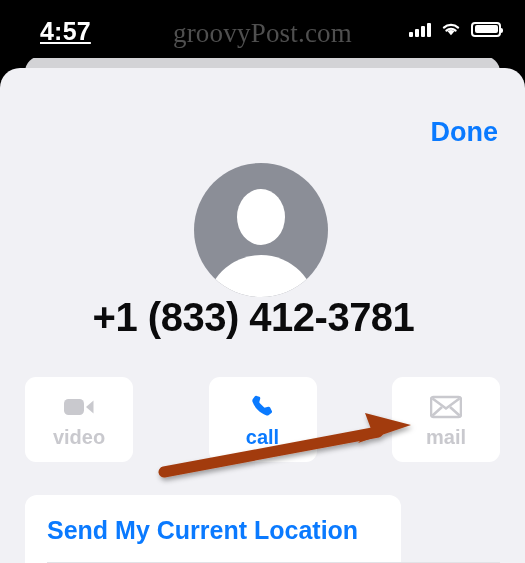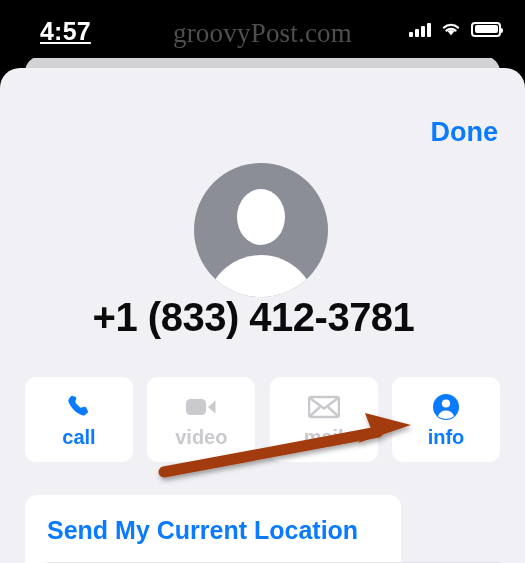--- a/index.html
+++ b/index.html
@@ -273,61 +273,51 @@
 
   <div class="avatar">
     <div class="head"></div>
     <div class="body"></div>
   </div>
 
   <div class="phone-number">+1 (833) 412-3781</div>
 
   <div class="action-row">
 
-    <div class="action-btn enabled">
-      <div class="action-icon">
-        <svg width="28" height="28" viewBox="0 0 24 24">
-          <path d="M6.6 2.5c-.6-.3-1.3-.1-1.7.4L3.3 5.1c-.5.7-.6 1.6-.3 2.4 1 2.6 2.6 5 4.6 7s4.4 3.6 7 4.6c.8.3 1.7.2 2.4-.3l2.2-1.6c.5-.4.7-1.1.4-1.7l-1.5-3c-.3-.6-1-.9-1.6-.7l-2.5.7c-.5.1-1 0-1.4-.4l-3.3-3.3c-.4-.4-.5-.9-.4-1.4l.7-2.5c.2-.6-.1-1.3-.7-1.6z" fill="#0a7aff"></path>
-        </svg>
-      </div>
-      <div class="action-label">call</div>
-    </div>
-
     <div class="action-btn disabled">
       <div class="action-icon">
         <svg width="32" height="22" viewBox="0 0 32 22">
           <rect x="1" y="3" width="20" height="16" rx="4.5" fill="#c9c9ce"></rect>
           <path d="M23 11 L30.5 4.5 L30.5 17.5 Z" fill="#c9c9ce"></path>
         </svg>
       </div>
       <div class="action-label">video</div>
+    </div>
+
+    <div class="action-btn enabled">
+      <div class="action-icon">
+        <svg width="28" height="28" viewBox="0 0 24 24">
+          <path d="M6.6 2.5c-.6-.3-1.3-.1-1.7.4L3.3 5.1c-.5.7-.6 1.6-.3 2.4 1 2.6 2.6 5 4.6 7s4.4 3.6 7 4.6c.8.3 1.7.2 2.4-.3l2.2-1.6c.5-.4.7-1.1.4-1.7l-1.5-3c-.3-.6-1-.9-1.6-.7l-2.5.7c-.5.1-1 0-1.4-.4l-3.3-3.3c-.4-.4-.5-.9-.4-1.4l.7-2.5c.2-.6-.1-1.3-.7-1.6z" fill="#0a7aff"></path>
+        </svg>
+      </div>
+      <div class="action-label">call</div>
     </div>
 
     <div class="action-btn disabled">
       <div class="action-icon">
         <svg width="32" height="24" viewBox="0 0 32 24">
           <rect x="1" y="2" width="30" height="20" rx="2.5" fill="none" stroke="#c9c9ce" stroke-width="2.6"></rect>
           <path d="M2.5 3.5 L16 13.5 L29.5 3.5" fill="none" stroke="#c9c9ce" stroke-width="2.6"></path>
           <path d="M2.5 20.5 L12 12" fill="none" stroke="#c9c9ce" stroke-width="2.6"></path>
           <path d="M29.5 20.5 L20 12" fill="none" stroke="#c9c9ce" stroke-width="2.6"></path>
         </svg>
       </div>
       <div class="action-label">mail</div>
     </div>
 
-    <div class="action-btn enabled">
-      <div class="action-icon">
-        <svg width="28" height="28" viewBox="0 0 28 28">
-          <circle cx="14" cy="14" r="13" fill="#0a7aff"></circle>
-          <circle cx="14" cy="10.5" r="4.1" fill="#ffffff"></circle>
-          <path d="M5.9 23.2 C7.2 19.6 10.3 17.6 14 17.6 C17.7 17.6 20.8 19.6 22.1 23.2 A13 13 0 0 1 5.9 23.2 Z" fill="#ffffff"></path>
-        </svg>
-      </div>
-      <div class="action-label">info</div>
-    </div>
 
   </div>
 
   <div class="bottom-card">
     <div class="row-label">Send My Current Location</div>
     <div class="divider"></div>
   </div>
 
   <svg class="arrow-overlay" viewBox="0 0 525 563">
     <defs>

